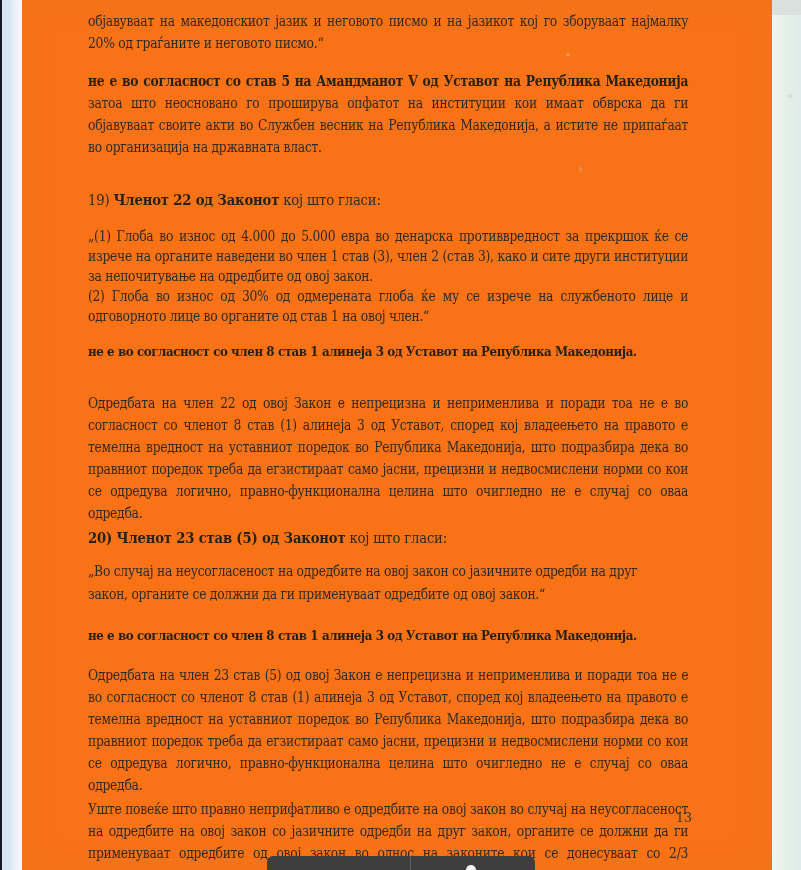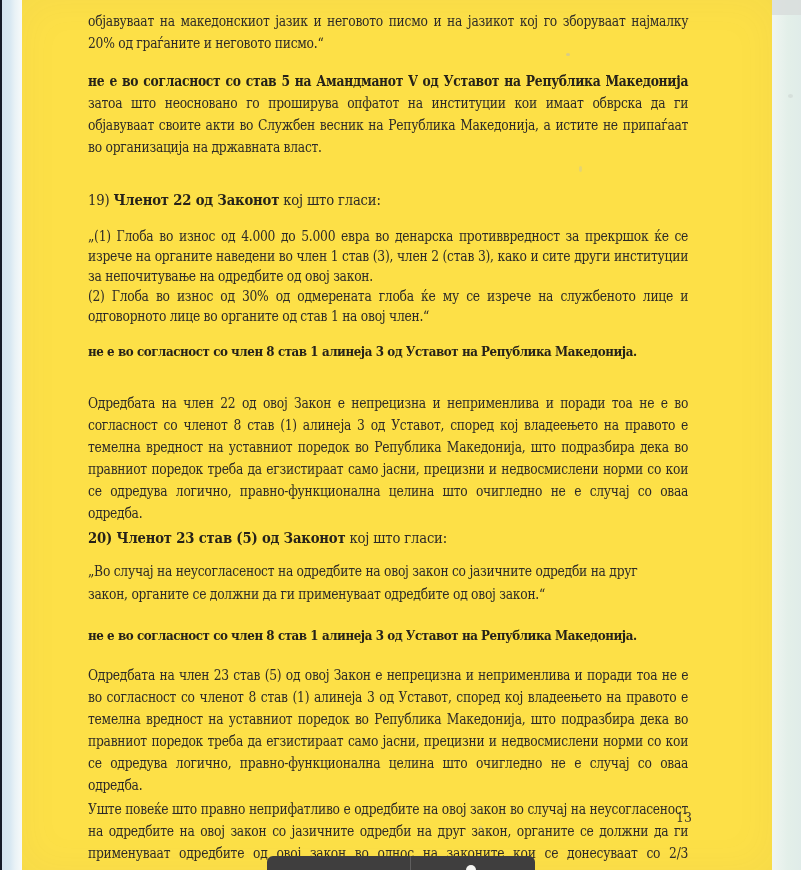--- a/index.html
+++ b/index.html
@@ -5,21 +5,21 @@
   html,body{margin:0;padding:0;background:#eef3f2;}
   .stage{position:relative;width:801px;height:870px;overflow:hidden;
          font-family:"DejaVu Serif","Liberation Serif",serif;}
   
   .edge-left{position:absolute;left:0;top:0;width:24px;height:870px;
     background:linear-gradient(to right,#141a28 0px,#141a28 2px,#d3e3f0 2px,#d8e8f2 10px,#e9f2f6 15px,#f7fafa 22px,#fbfbf9 24px);}
   .edge-right{position:absolute;right:0;top:0;width:32px;height:870px;
     background:linear-gradient(to right,#f2f6f3,#e3efe9 60%,#e0ece9);}
   .corner-tr{position:absolute;right:0;top:0;width:44px;height:15px;background:#d8dddc;opacity:.85;}
   
-  .page{position:absolute;left:22px;top:0;width:750px;height:870px;background:#fde047;
+  .page{position:absolute;left:22px;top:0;width:750px;height:870px;background:#f97316;
         box-shadow:inset 0 0 40px rgba(120,125,118,.06);}
   .textcol{position:absolute;left:66px;top:10px;width:682px;
            transform:scaleX(.88);transform-origin:0 0;
            font-size:14px;line-height:22px;letter-spacing:-.3px;
            color:#2e2b27;text-align:justify;}
   .textcol p{margin:0;padding:0;}
   b{font-weight:bold;color:#262219;}
   .mt16{margin-top:16px !important;}
   .mt30{margin-top:30px !important;}
   .mt14{margin-top:14px !important;}

